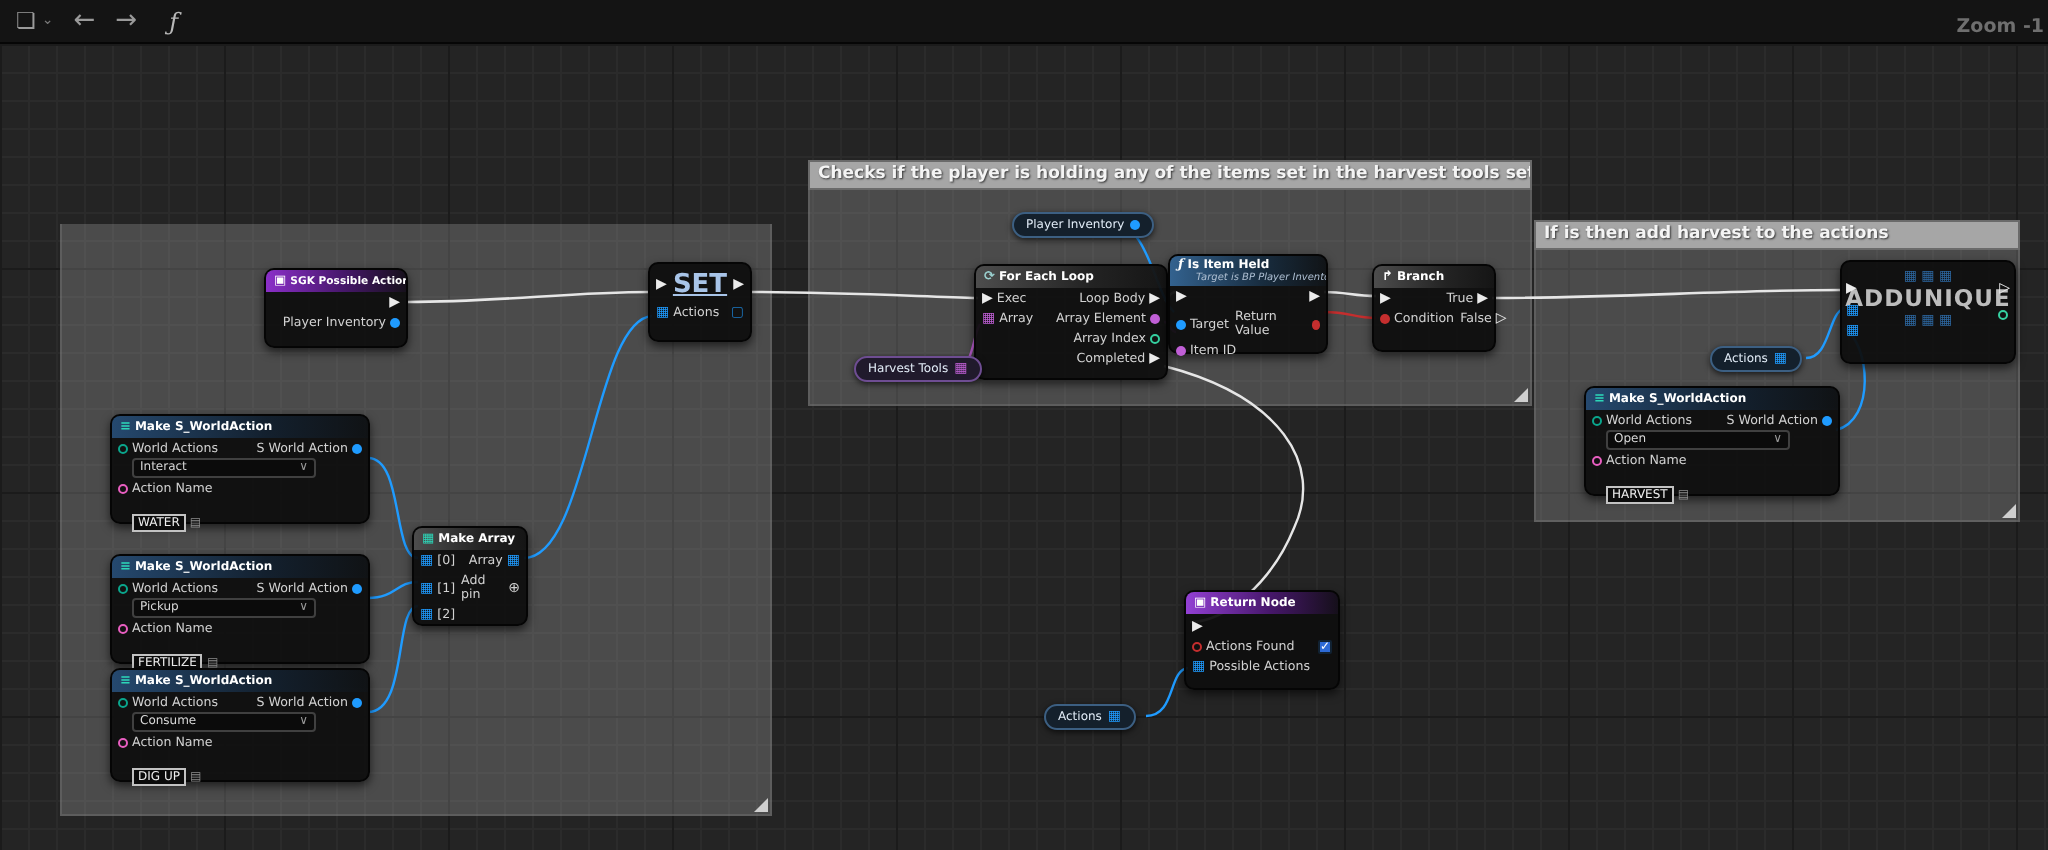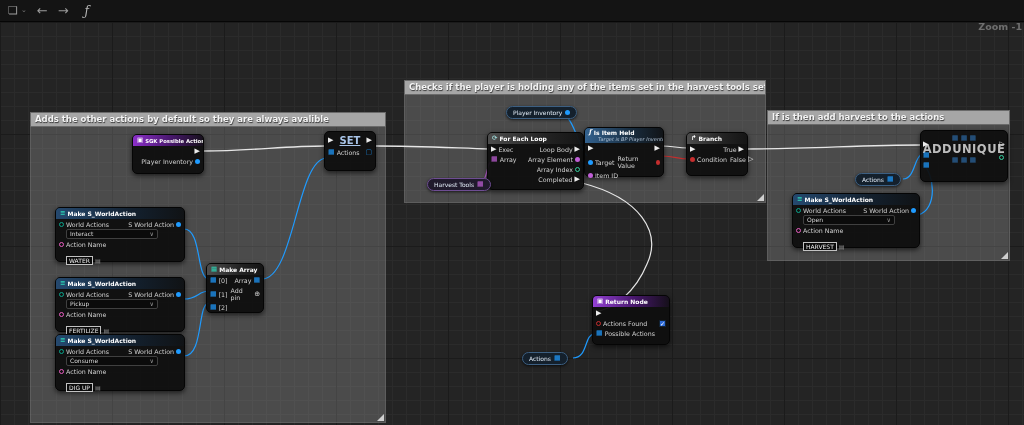--- a/index.html
+++ b/index.html
@@ -8,21 +8,21 @@
   #stage { position:relative; width:1024px; height:425px; overflow:hidden; background:#242424; }
 
   
   .toolbar { position:absolute; top:0; left:0; width:1024px; height:22px; background:#141414;
              border-bottom:1px solid #060606; display:flex; align-items:center; gap:10px; padding:0 8px; z-index:10; }
   .tb-icon { color:#9a9a9a; font-size:11px; line-height:1; cursor:pointer; }
   .tb-chev { color:#7a7a7a; font-size:7px; margin-left:-7px; }
   .tb-func { color:#b8b8b8; font-family:"DejaVu Serif", serif; font-style:italic; font-size:12px; margin-left:6px; }
   .crumb { display:flex; align-items:center; gap:5px; font-size:9.5px; color:#bdbdbd; }
   .crumb .sep { color:#8a8a8a; font-weight:bold; font-size:9px; }
-  .zoom-label { position:absolute; top:21px; right:2px; color:#6f6f6f; font-size:9.5px; font-weight:bold; z-index:11; }
+  .zoom-label { position:absolute; top:8px; right:2px; color:#6f6f6f; font-size:9.5px; font-weight:bold; z-index:11; }
 
   
   .graph { position:absolute; left:0; top:22px; width:1024px; height:403px; background-color:#242424;
     background-image:
       linear-gradient(#1b1b1b 1px, transparent 1px),
       linear-gradient(90deg, #1b1b1b 1px, transparent 1px),
       linear-gradient(#2b2b2b 1px, transparent 1px),
       linear-gradient(90deg, #2b2b2b 1px, transparent 1px);
     background-size:112px 112px, 112px 112px, 14px 14px, 14px 14px; z-index:0; }
 
@@ -91,21 +91,20 @@
     <span class="tb-icon tb-chev">⌄</span>
     <span class="tb-icon" style="font-size:13px">←</span>
     <span class="tb-icon" style="font-size:13px">→</span>
     <span class="tb-func">ƒ</span>
   </div>
   <div class="zoom-label">Zoom -1</div>
 
   <div class="graph"></div>
 
   <div class="comment" style="left:30px; top:112px; width:356px;">
-    <div class="c-head">Adds the other actions by default so they are always avalible</div>
     <div class="c-body" style="height:296px;">
         <div class="c-resize"></div>
       </div>
   </div>
   <div class="comment" style="left:404px; top:80px; width:362px;">
     <div class="c-head">Checks if the player is holding any of the items set in the harvest tools setting</div>
     <div class="c-body" style="height:108px;">
         <div class="c-resize"></div>
       </div>
   </div>
@@ -148,21 +147,21 @@
         <span class="r">
           <span class="plabel">Player Inventory</span>
       <span class="dot" style="background:#1f9bff"></span>
         </span>
       </div>
   </div>
 
   <div class="node" style="left:324px; top:131px; width:52px; height:40px;">
     <div class="row" style="padding-top:3px;">
       <span class="pexec">▶</span>
-      <span style="color:#a8c4e8; font-weight:bold; font-size:10px;text-decoration:underline;">SET</span>
+      <span style="color:#a8c4e8; font-weight:bold; font-size:13px;text-decoration:underline;">SET</span>
       <span class="pexec">▶</span>
     </div>
     <div class="row">
       <span class="l">
           <span class="pgrid" style="color:#1f9bff">▦</span>
         <span class="plabel">Actions</span>
         </span>
       <span class="pgrid" style="color:#1f9bff; opacity:.75">▢</span>
     </div>
   </div>

